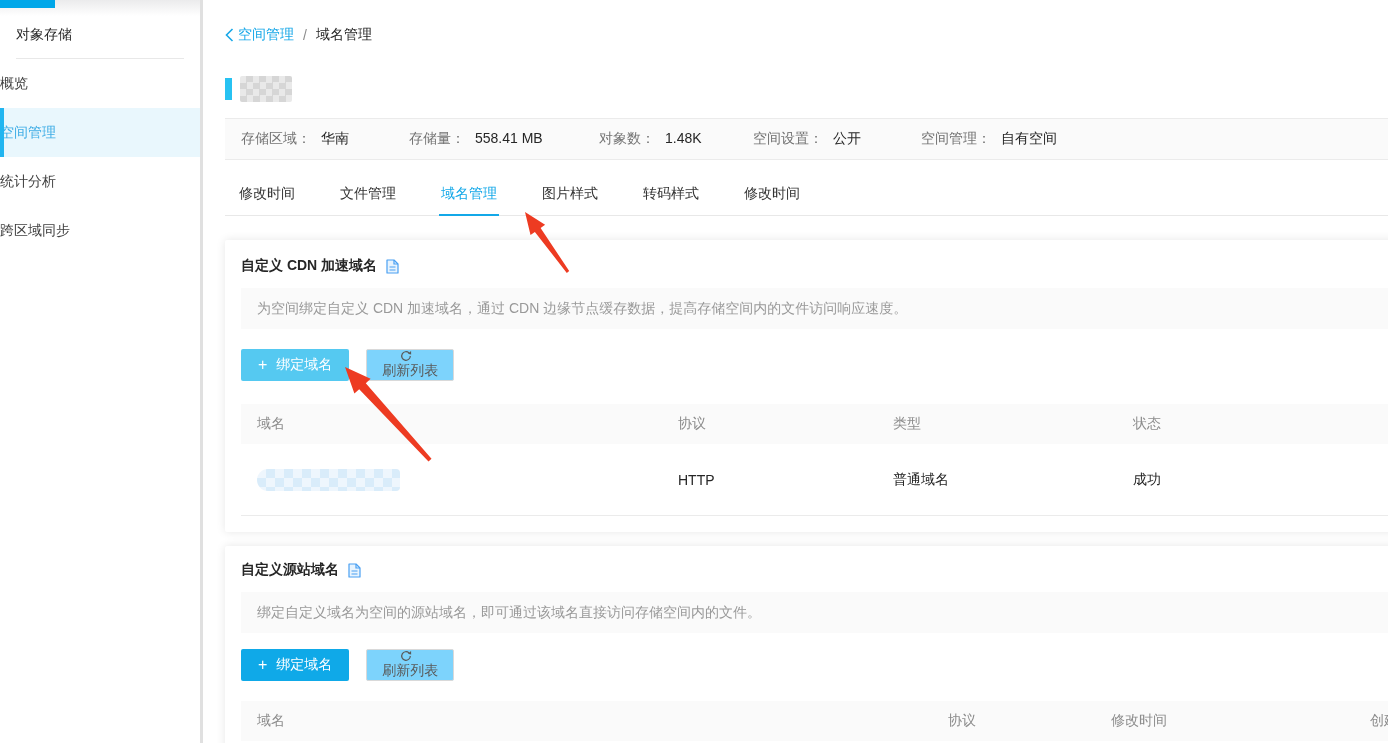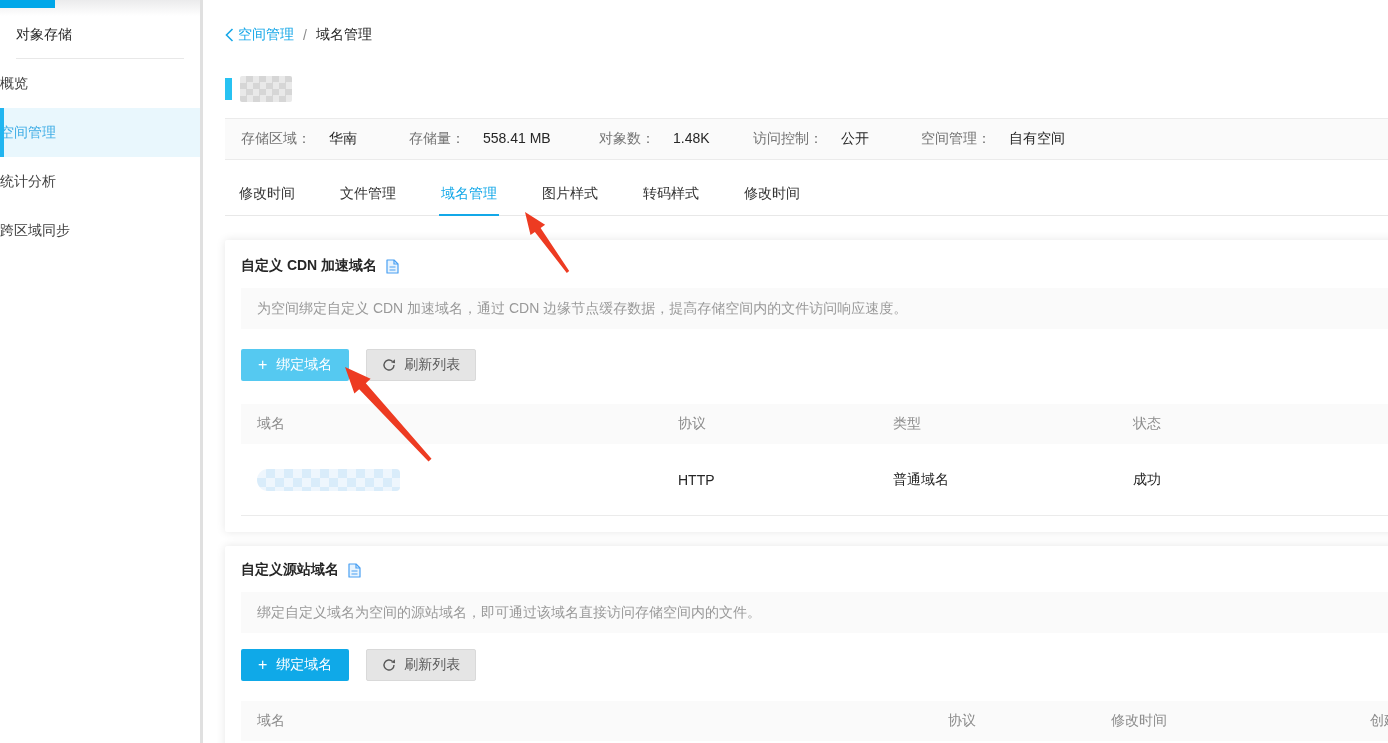--- a/index.html
+++ b/index.html
@@ -27,42 +27,42 @@
   .bc-back svg { margin-right:4px; }
   .bc-sep { color:#8c8c8c; margin:0 9px; }
   .bc-current { color:#262626; }
   .bucket-row { margin:32px 0 0 22px; display:flex; align-items:center; height:26px; }
   .bucket-bar { width:7px; height:22px; background:#27c2f2; }
   .mosaic-gray { margin-left:8px; width:52px; height:26px;
     background:repeating-conic-gradient(#d6d6d6 0% 25%, #e9e9e9 0% 50%) 0 0 / 13px 13px; border-radius:2px; }
   .info-bar { margin:16px 0 0 22px; width:1185px; height:42px; background:#fafafa;
     border-top:1px solid #ebebeb; border-bottom:1px solid #ebebeb;
     display:flex; align-items:center; padding-left:16px; }
-  .info-pair { display:flex; white-space:nowrap;gap:8px; }
+  .info-pair { display:flex; white-space:nowrap; }
   .info-pair .lbl { color:#737373; }
   .info-pair .val { color:#262626; margin-left:10px; }
   .w1{min-width:168px}.w2{min-width:190px}.w3{min-width:154px}.w4{min-width:168px}
   .tabs { margin:24px 0 0 22px; width:1185px; display:flex; padding-left:12px; border-bottom:1px solid #e8e8e8; }
   .tab { position:relative; margin-right:41px; padding:0 2px 13px; line-height:18px; color:#333; cursor:pointer; }
   .tab.active { color:#13a8e8; }
   .tab.active::after { content:""; position:absolute; left:0; right:0; bottom:-1px; height:2px; background:#13a8e8; }
   .card { margin:24px 0 0 22px; width:1185px; background:#fff; border-radius:2px;
     box-shadow:0 0 10px rgba(0,0,0,.10); padding:16px 16px; }
   .card.second { margin-top:14px; padding-top:14px; }
   .section-title { display:flex; align-items:center; font-weight:bold; color:#262626; height:20px; }
   .doc-icon { margin-left:9px; cursor:pointer; display:flex; }
   .desc-box { margin-top:12px; background:#fafafa; color:#999; padding:11px 16px; line-height:19px; }
   .btn-row { margin-top:20px; display:flex; align-items:center; }
   .card.second .btn-row { margin-top:16px; }
   .btn-bind { height:32px; padding:0 17px; background:#0fa9e8; color:#fff; border:none; border-radius:2px;
     font-size:14px; display:flex; align-items:center; cursor:pointer; font-family:inherit; }
   .btn-bind.light { background:#55c9f1; }
   .plus-ic { margin-right:9px; font-size:16px; line-height:16px; }
-  .btn-refresh { margin-left:17px; height:32px; padding:0 15px; background:#e5e5e5; border:1px solid #d9d9d9;
-    border-radius:2px; color:#595959; display:flex; align-items:center; cursor:pointer; font-size:14px; font-family:inherit; }
+  .btn-refresh { margin-left:17px; height:32px; padding:0 15px; background:#7dd3fc; border:1px solid #d9d9d9;
+    border-radius:2px; color:#595959; display:flex; align-items:center; cursor:pointer; font-size:14px; font-family:inherit;flex-direction:column; }
   .btn-refresh svg { margin-right:8px; }
   .dtable { margin-top:23px; }
   .card.second .dtable { margin-top:20px; }
   .thead { display:flex; align-items:center; background:#fafafa; height:40px; color:#8c8c8c; }
   .trow { display:flex; align-items:center; height:72px; border-bottom:1px solid #ebebeb; color:#262626; }
   .cell { padding-left:16px; flex:0 0 auto; }
   .t1c1{width:421px}.t1c2{width:215px}.t1c3{width:240px}.t1c4{flex:1}
   .t2c1{width:691px}.t2c2{width:163px}.t2c3{width:259px}.t2c4{flex:1; white-space:nowrap;}
   .mosaic-blue { margin-left:16px; width:143px; height:22px; border-radius:11px 4px 4px 11px;
     background:repeating-conic-gradient(#d9ecfa 0% 25%, #eef6fd 0% 50%) 0 0 / 18px 18px; }
@@ -109,21 +109,21 @@
     </span>
     <span class="info-pair w2">
       <span class="lbl">存储量：</span>
       <span class="val">558.41 MB</span>
     </span>
     <span class="info-pair w3">
       <span class="lbl">对象数：</span>
       <span class="val">1.48K</span>
     </span>
     <span class="info-pair w4">
-      <span class="lbl">访问控制：</span>
+      <span class="lbl">空间设置：</span>
       <span class="val">公开</span>
     </span>
     <span class="info-pair">
       <span class="lbl">空间管理：</span>
       <span class="val">自有空间</span>
     </span>
   </div>
 
   <div class="tabs">
     <div class="tab">修改时间</div>

